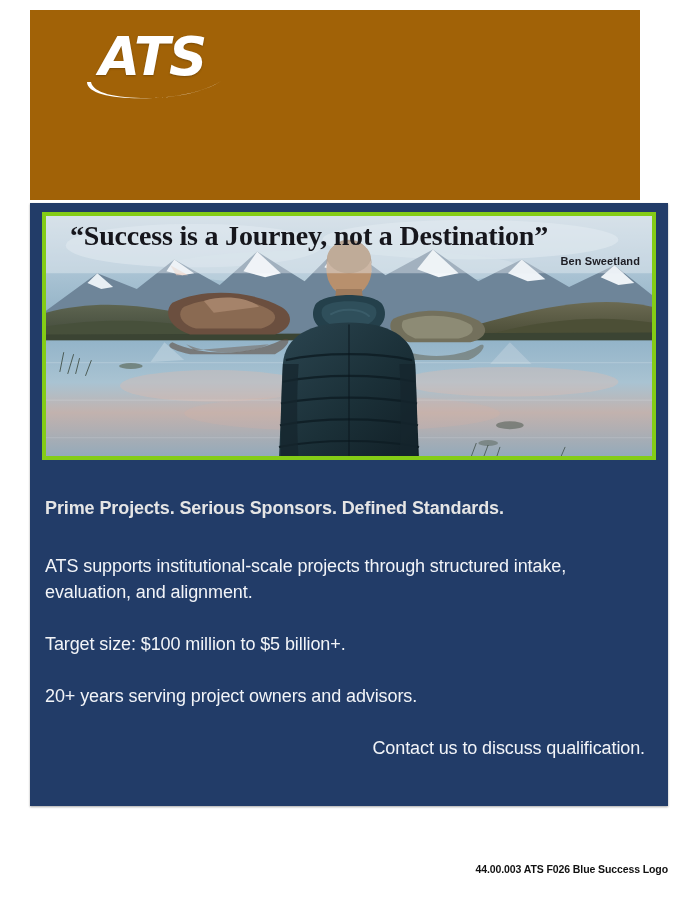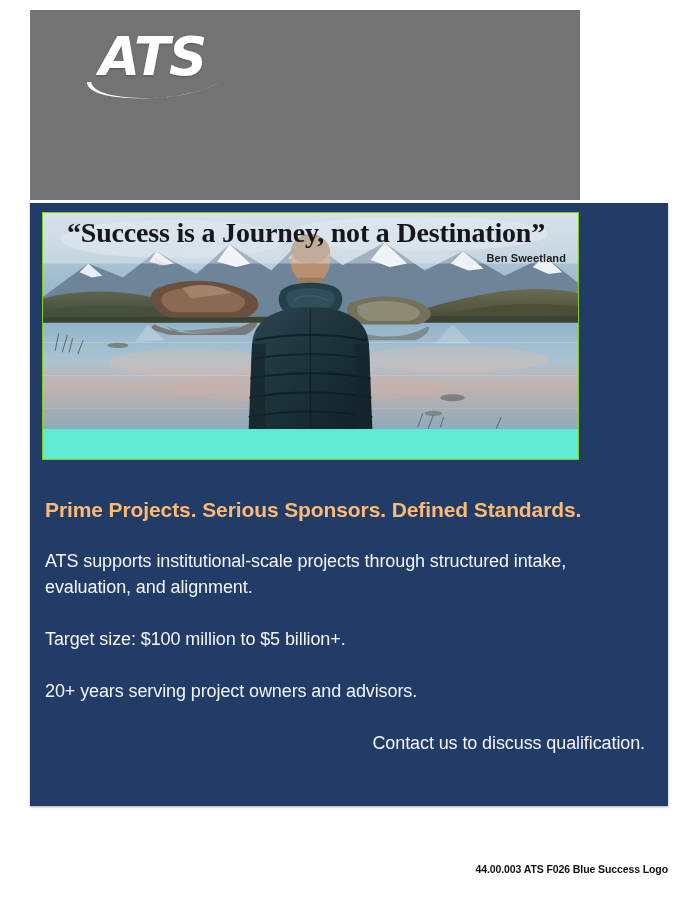--- a/index.html
+++ b/index.html
@@ -13,23 +13,23 @@
     position: relative;
     font-family: "Liberation Sans", sans-serif;
     overflow: hidden;
   }
 
   
   .header-band {
     position: absolute;
     left: 30px;
     top: 10px;
-    width: 550px;
+    width: 610px;
     height: 190px;
-    background: #737373;
+    background: #a16207;
   }
   .logo-wrap {
     position: absolute;
     left: 55px;
     top: 20px;
     width: 190px;
     height: 80px;
   }
   .logo-text {
     font-family: "DejaVu Sans", sans-serif;
@@ -61,23 +61,23 @@
     height: 603px;
     background: #223C68;
     box-shadow: 0 1px 2px rgba(0,0,0,0.35);
   }
 
   
   .banner {
     position: absolute;
     left: 12px;
     top: 9px;
-    width: 537px;
+    width: 614px;
     height: 248px;
-    border: 1px solid #84cc16;
+    border: 4px solid #84cc16;
     box-sizing: border-box;
     overflow: hidden;
     background: #5eead4;
   }
   .banner-photo {
     position: absolute;
     inset: 0;
   }
   .quote-bar {
     position: absolute;
@@ -111,23 +111,23 @@
   
   .body-text {
     position: absolute;
     left: 15px;
     top: 295px;
     width: 600px;
   }
   .headline {
     font-family: "Liberation Sans", sans-serif;
     font-weight: bold;
-    font-size: 21px;
-    color: #fdba74;
-    margin: 0 0 26px 0;
+    font-size: 18px;
+    color: #e5e5e5;
+    margin: 0 0 34px 0;
     letter-spacing: -0.1px;
   }
   .para {
     font-family: "Liberation Sans", sans-serif;
     font-size: 18px;
     color: #f2f4f8;
     margin: 0 0 26px 0;
     line-height: 1.45;
     letter-spacing: -0.1px;
   }

